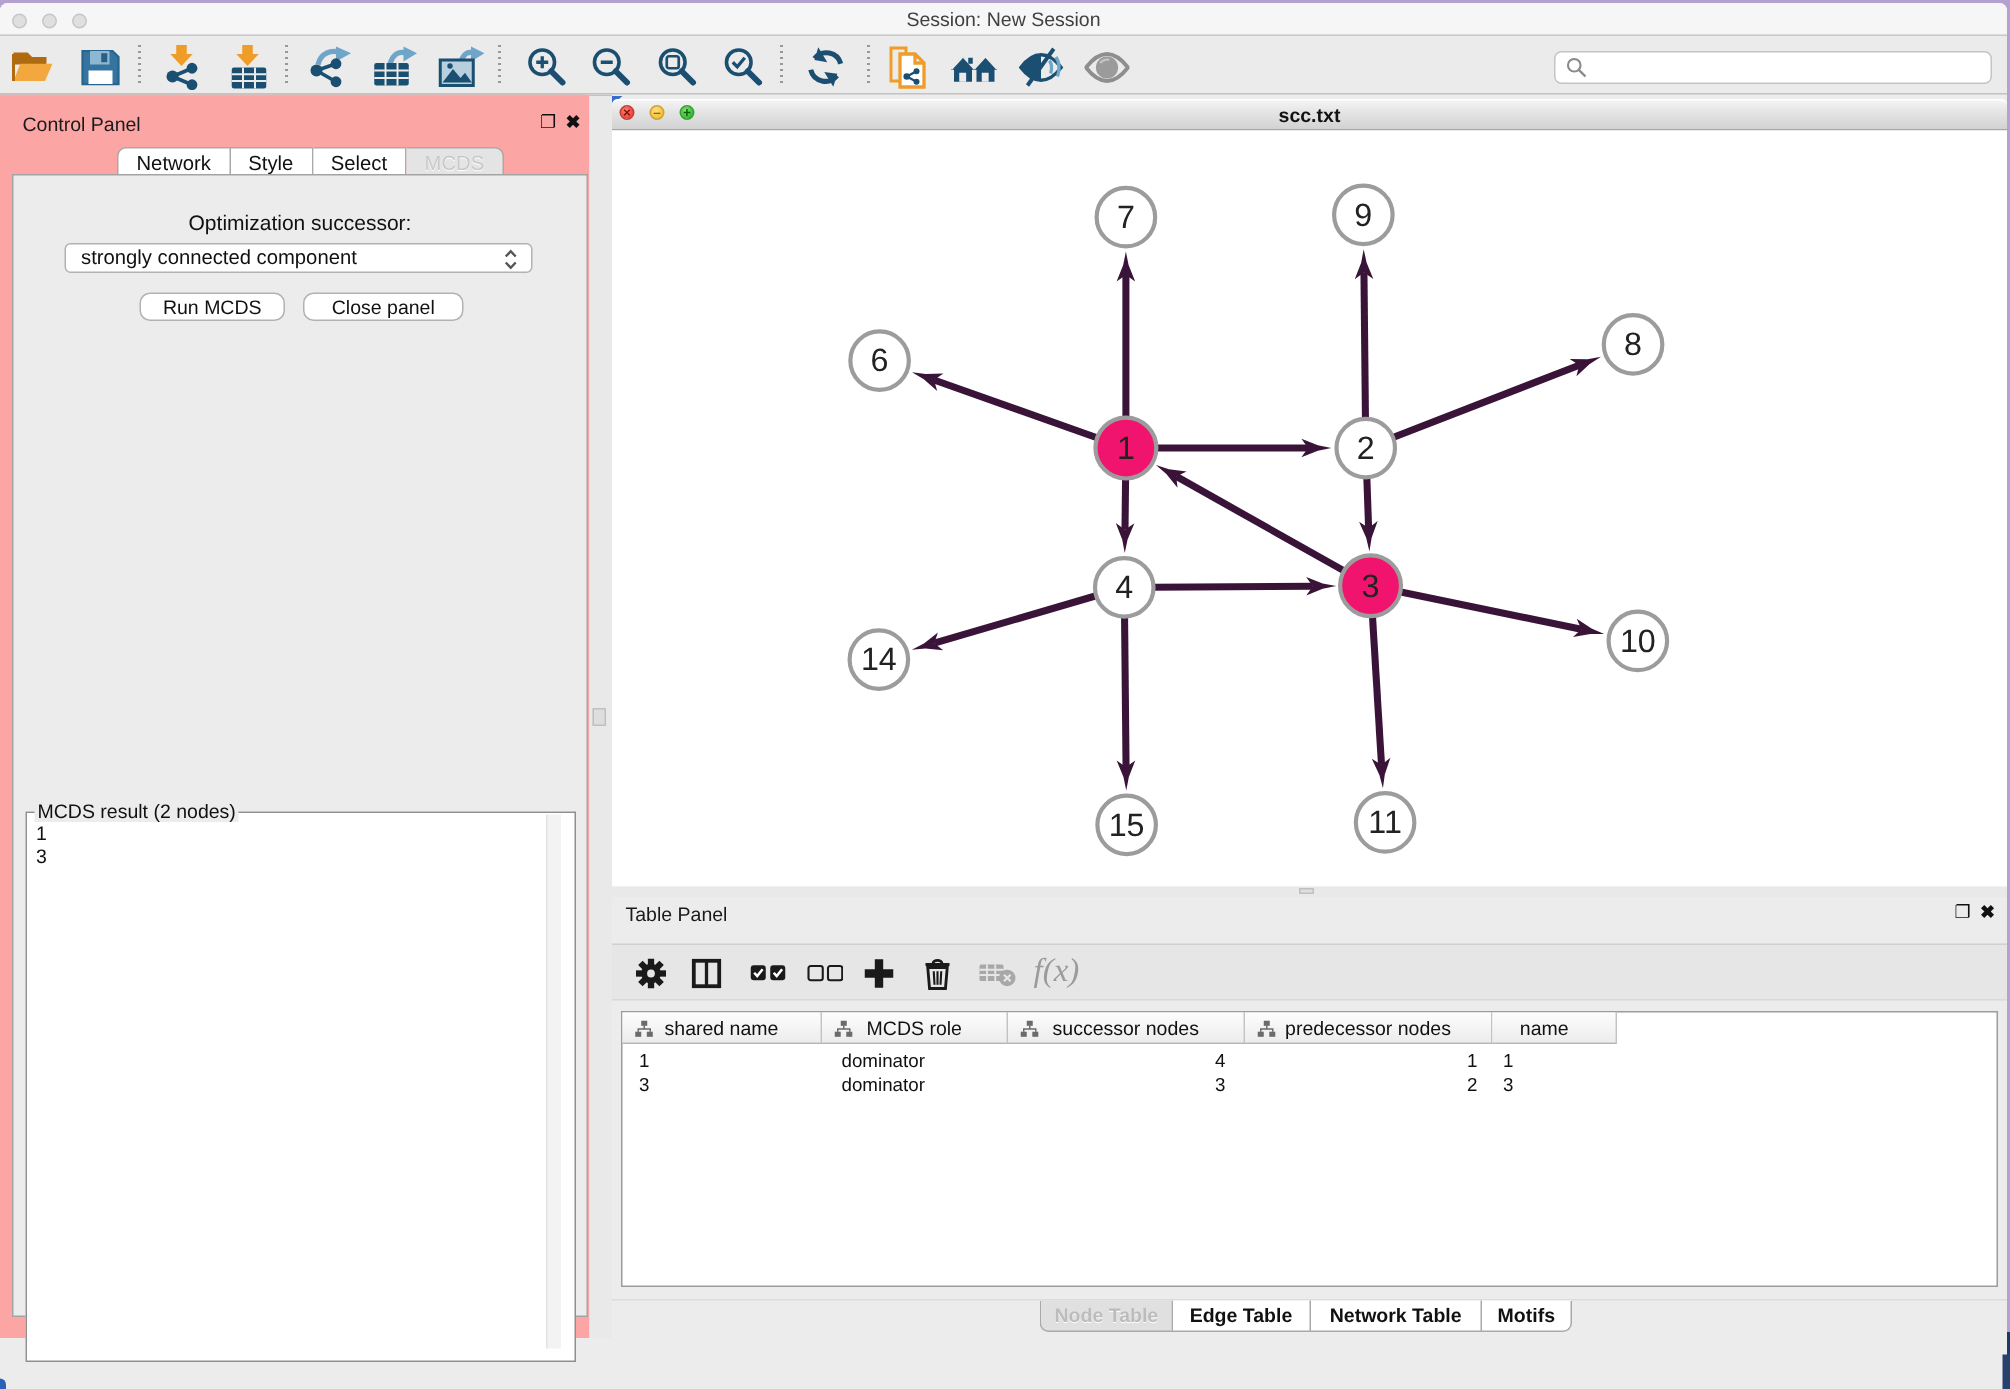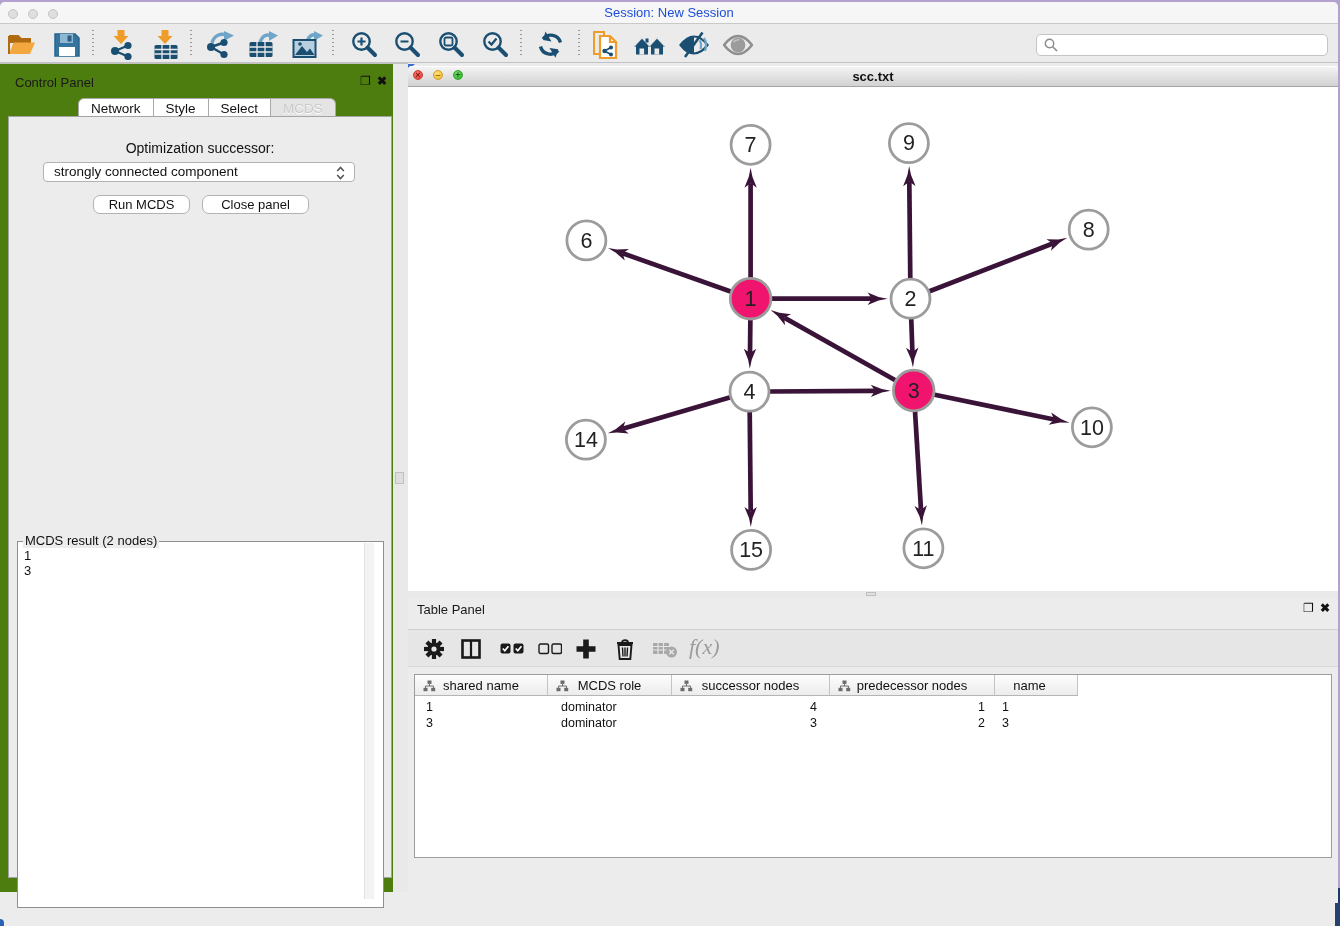--- a/index.html
+++ b/index.html
@@ -2,28 +2,28 @@
 <html><head><meta charset="utf-8">
 <style>
 * { margin:0; padding:0; box-sizing:border-box; }
 html,body { width:1340px; height:926px; overflow:hidden; }
 body { background:#b3a2cf; font-family:"Liberation Sans",sans-serif; position:relative; }
 .abs { position:absolute; }
 .window { position:absolute; left:0; top:2px; width:1338px; height:924px; background:#ececec; border-radius:5px 5px 0 0; overflow:hidden; }
 
 .titlebar { position:absolute; left:0; top:0; width:100%; height:21px; background:#f6f6f6; }
 .tl { position:absolute; top:7px; width:10px; height:10px; border-radius:50%; background:#dfdfdf; border:1px solid #c6c6c6; }
-.title-text { position:absolute; top:3px; left:0; width:100%; text-align:center; font-size:13px; color:#1d4ed8; }
+.title-text { position:absolute; top:3px; left:0; width:100%; text-align:center; font-size:13px; color:#404040; }
 
 .toolbar { position:absolute; left:0; top:21px; width:100%; height:40px; background:#ebebeb; border-top:1px solid #c9c9c9; border-bottom:1px solid #c2c2c2; }
 .tbsep { position:absolute; top:6px; height:28px; width:1.5px; background-image:repeating-linear-gradient(to bottom,#999 0 1.2px,transparent 1.2px 4px); }
 .tbi { position:absolute; top:6px; }
 .searchbox { position:absolute; left:1036px; top:10px; width:292px; height:22px; background:#fff; border:1px solid #c4c4c4; border-radius:5px; }
 
-.ctrlpanel { position:absolute; left:0; top:61px; width:393px; height:829px; background:#4d7c0f; border-top:1px solid #c2c2c2; }
+.ctrlpanel { position:absolute; left:0; top:61px; width:393px; height:829px; background:#fca5a5; border-top:1px solid #c2c2c2; }
 .panel-title { font-size:13px; color:#1a1a1a; }
 .wbtn { position:absolute; font-size:12px; color:#111; }
 .tabs-top { position:absolute; top:34px; left:78px; height:19px; display:flex; font-size:13.5px; }
 .tab { border:1px solid #a9a9a9; border-left:none; background:#fff; color:#111; padding:1px 12px 0; line-height:17px; }
 .tab.first { border-left:1px solid #a9a9a9; border-top-left-radius:6px; }
 .tab.last { border-top-right-radius:6px; }
 .tab.dis { background:#e4e4e4; color:#c9c9c9; text-shadow:0 1px 0 #fff; }
 .cp-box { position:absolute; left:8px; top:52px; width:384px; height:762px; border:1px solid #a4a4a4; background:#ececec; }
 .opt-label { position:absolute; top:23px; width:100%; text-align:center; font-size:14px; color:#111; }
 .cp-select { position:absolute; left:34px; top:45px; width:312px; height:20px; background:#fff; border:1px solid #b2b2b2; border-radius:4px; font-size:13.5px; color:#111; line-height:18px; padding-left:10px; }
@@ -387,19 +387,25 @@
       <div class="td" style="left:146px; top:25px;">dominator</div>
       <div class="td" style="left:385px; top:25px; width:17px; text-align:right;">4</div>
       <div class="td" style="left:553px; top:25px; width:17px; text-align:right;">1</div>
       <div class="td" style="left:587px; top:25px;">1</div>
       <div class="td" style="left:11px; top:41px;">3</div>
       <div class="td" style="left:146px; top:41px;">dominator</div>
       <div class="td" style="left:385px; top:41px; width:17px; text-align:right;">3</div>
       <div class="td" style="left:553px; top:41px; width:17px; text-align:right;">2</div>
       <div class="td" style="left:587px; top:41px;">3</div>
     </div>
+    <div class="bot-tabs">
+      <div class="btab first dis">Node Table</div>
+      <div class="btab" style="padding:2px 11px 3px;">Edge Table</div>
+      <div class="btab" style="padding:2px 13px 3px;">Network Table</div>
+      <div class="btab last" style="padding:2px 10px 3px;">Motifs</div>
+    </div>
   </div>
 
 </div>
 <div class="edge-right"></div>
 <div class="edge-right-blue"></div>
 <div class="corner-bl"></div>
 <div class="corner-br"></div>
 
 </body></html>

